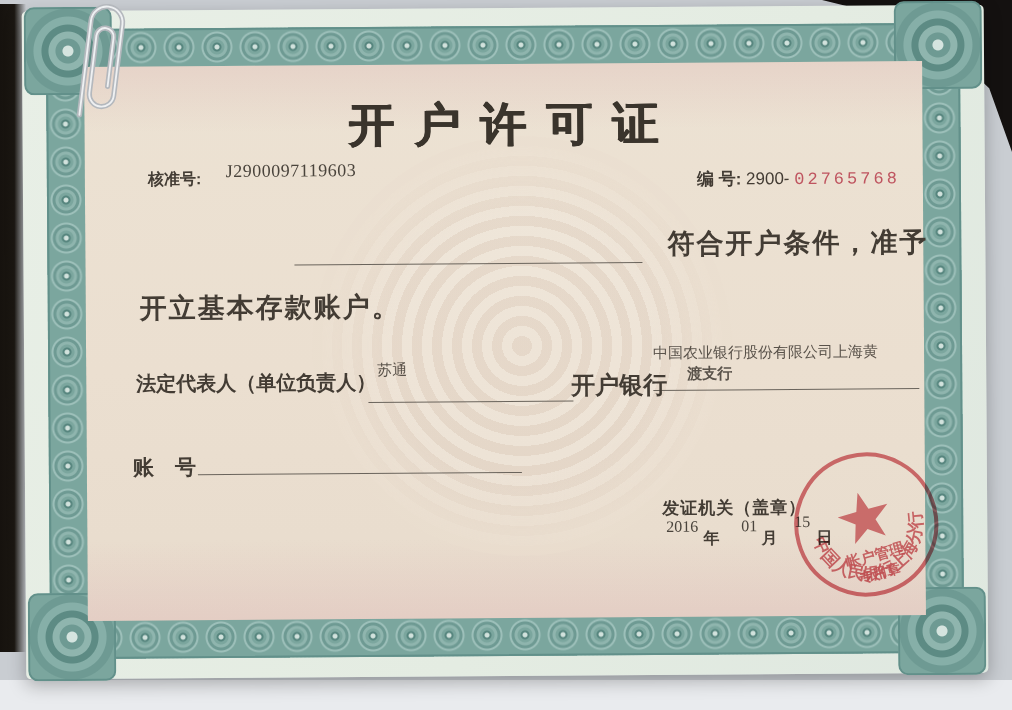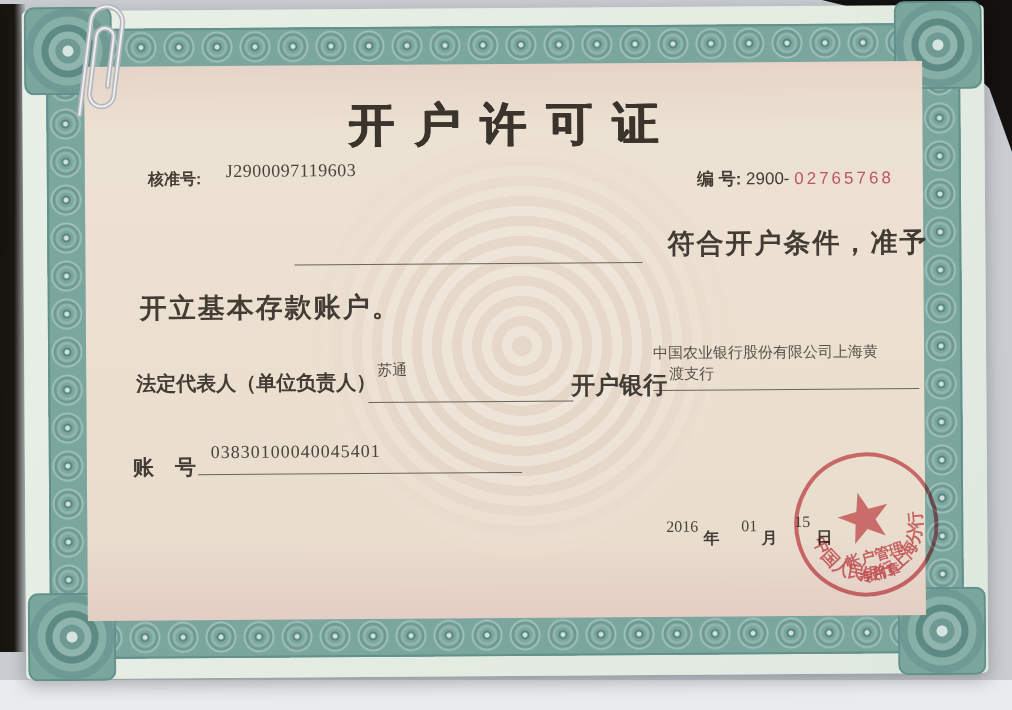--- a/index.html
+++ b/index.html
@@ -60,35 +60,35 @@
   .title{left:0;right:0;top:90px;text-align:center;font-size:46px;font-weight:900;
     letter-spacing:20px;padding-left:20px;color:#3a342c;
     text-shadow:0.6px 0 0 #3a342c, -0.6px 0 0 #3a342c;}
   .lbl{font-weight:700;}
   .serif{font-family:"Liberation Serif","DejaVu Serif",serif;}
   .underline{position:absolute;border-top:1.6px solid #6a645c;z-index:6;}
 
   .approval-label{left:125px;top:160px;font-size:16px;}
   .approval-value{left:203px;top:151px;font-size:18px;letter-spacing:.5px;color:#4a443c;}
   .serial{left:674px;top:163px;font-size:17px;}
-  .serial .num{color:#bf5560;letter-spacing:3px;font-family:Liberation Sans, sans-serif;}
+  .serial .num{color:#bf5560;letter-spacing:3px;font-family:Liberation Mono, monospace;}
 
   .review-label{left:157px;top:214px;font-size:27px;}
   .company{left:268px;top:227px;font-size:17px;color:#59524a;}
   .u-company{left:271px;top:255px;width:348px;}
   .meets{left:644px;top:222px;font-size:27px;letter-spacing:2px;}
   .open-acct{left:116px;top:283px;font-size:27px;letter-spacing:2px;}
 
   .rep-label{left:112px;top:362px;font-size:20px;}
   .rep-name{left:353px;top:352px;font-size:15px;color:#59524a;}
   .u-rep{left:344px;top:393px;width:205px;}
 
   .bank-label{left:547px;top:364px;font-size:24px;}
   .bank-l1{left:629px;top:337px;font-size:15px;color:#59524a;}
-  .bank-l2{left:645px;top:358px;font-size:15px;color:#59524a;}
+  .bank-l2{left:663px;top:358px;font-size:15px;color:#59524a;font-weight:bold;}
   .u-bank{left:629px;top:383px;width:266px;}
 
   .acct-label{left:108px;top:445px;font-size:21px;}
   .acct-value{left:186px;top:432px;font-size:18px;letter-spacing:1px;color:#4a443c;}
   .u-acct{left:173px;top:464px;width:324px;}
 
   .issuer-label{left:637px;top:492px;font-size:17px;letter-spacing:1px;}
   .d-num{font-size:16px;color:#4a443c;margin-left:8px;}
   .d-unit{font-size:16px;font-weight:700;}
   .d-year{left:633px;top:511px;}
@@ -145,23 +145,23 @@
     <div class="txt lbl rep-label">法定代表人（单位负责人）</div>
     <div class="txt rep-name">苏通</div>
     <div class="underline u-rep"></div>
 
     <div class="txt lbl bank-label">开户银行</div>
     <div class="txt bank-l1">中国农业银行股份有限公司上海黄</div>
     <div class="txt bank-l2">渡支行</div>
     <div class="underline u-bank"></div>
 
     <div class="txt lbl acct-label">账　号</div>
-    <div class="txt serif acct-value">03830100040045401</div>
     <div class="underline u-acct"></div>
 
+    <div class="txt lbl issuer-label">发证机关（盖章）</div>
     <div class="txt serif d-num d-year">2016</div>
     <div class="txt d-unit d-yu">年</div>
     <div class="txt serif d-num d-month">01</div>
     <div class="txt d-unit d-mu">月</div>
     <div class="txt serif d-num d-day">15</div>
     <div class="txt d-unit d-du">日</div>
 
     <svg class="seal" viewBox="0 0 176 176">
       <g transform="rotate(-15 88 88)" fill="none">
         <circle cx="88" cy="88" r="70" stroke="#d0505a" stroke-width="4" opacity="0.85"></circle>

